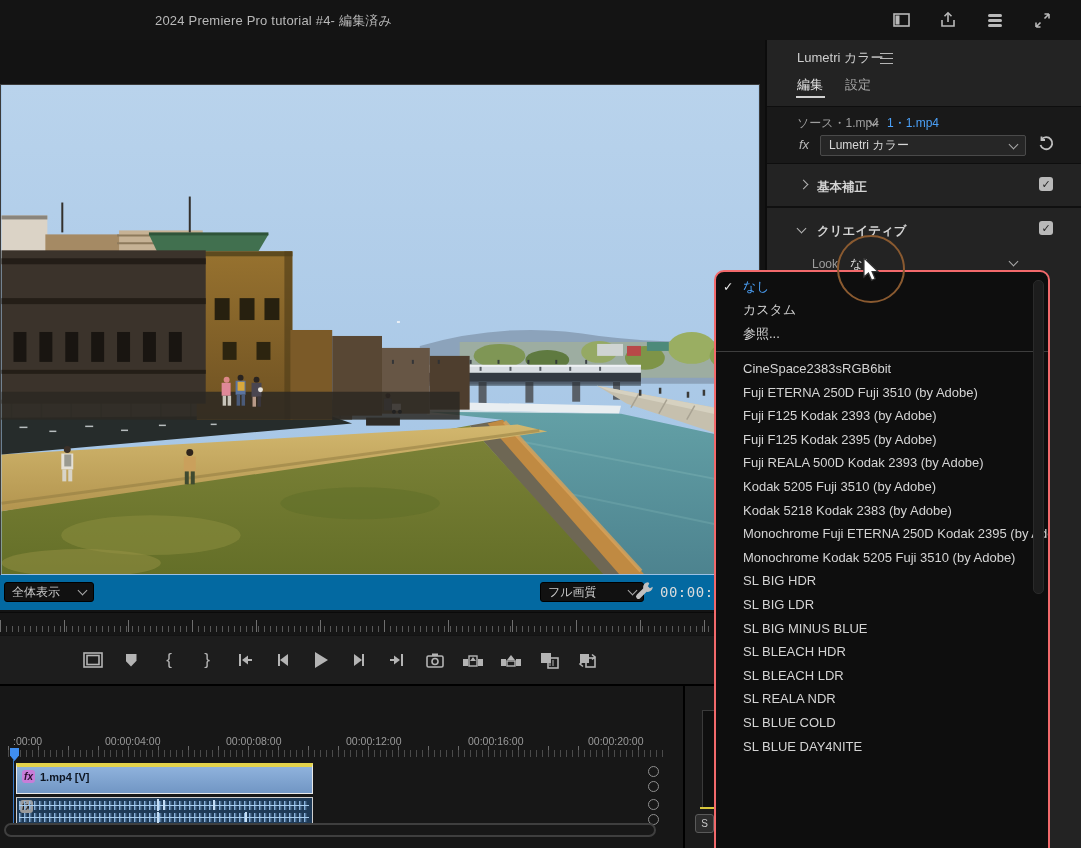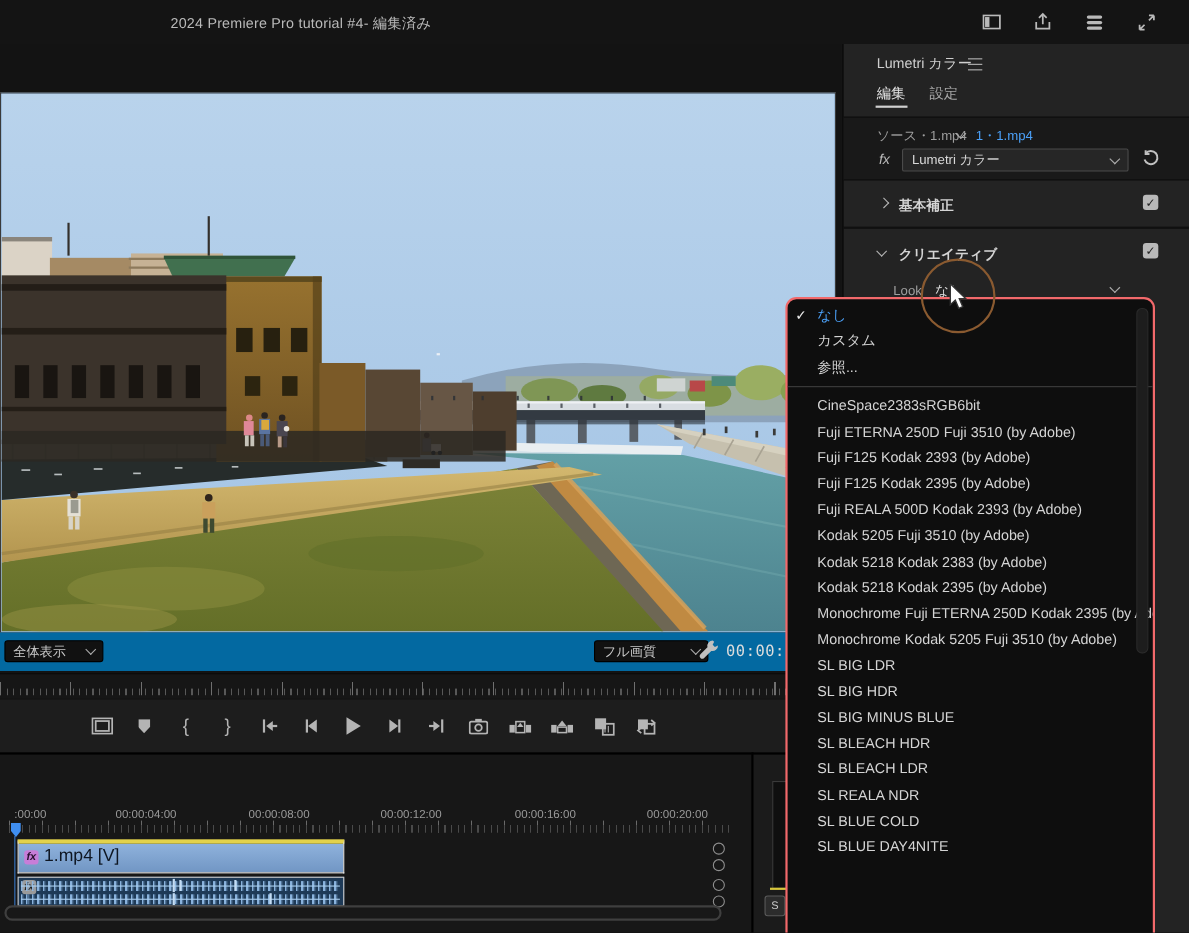--- a/index.html
+++ b/index.html
@@ -30,21 +30,21 @@
   .timeline{left:0;top:684px;width:683px;height:164px;background:#171717;border-top:2px solid #000;box-sizing:border-box;}
   .tl-label{position:absolute;top:49px;font-size:10.5px;color:#9a9a9a;}
   .tl-ticks-minor{position:absolute;left:8px;top:64px;width:660px;height:7px;background:repeating-linear-gradient(90deg,#4a4a4a 0 1px,transparent 1px 6px);}
   .tl-ticks-major{position:absolute;left:8px;top:60px;width:660px;height:11px;background:repeating-linear-gradient(90deg,#6a6a6a 0 1px,transparent 1px 30px);}
   .playhead{position:absolute;left:10px;top:62px;width:9px;height:13px;background:#3f8ef0;clip-path:polygon(0 0,100% 0,100% 58%,50% 100%,0 58%);}
   .ph-line{position:absolute;left:13px;top:74px;width:1px;height:64px;background:rgba(63,142,240,.8);}
   .vclip{position:absolute;left:16px;top:77px;width:297px;height:31px;background:linear-gradient(#8fb2dc,#7196c4);border:1px solid #e8e8e8;border-top:4px solid #e3d24b;box-sizing:border-box;}
   .clip-label{display:flex;align-items:center;gap:5px;padding:3px 0 0 5px;}
   .fxbadge{width:13px;height:13px;border-radius:3px;background:#c77dd8;color:#2a1030;font-size:10px;font-style:italic;font-weight:bold;display:flex;align-items:center;justify-content:center;}
   .fxbadge.gray{background:#9a9a9a;color:#222;}
-  .vclip .name{font-size:16px;font-weight:normal;color:#0e1622;}
+  .vclip .name{font-size:11px;font-weight:bold;color:#0e1622;}
   .aclip{position:absolute;left:16px;top:111px;width:297px;height:27px;background:#1e3a57;border:1px solid #cfcfcf;box-sizing:border-box;}
   .wave{position:absolute;left:2px;width:290px;height:9px;background:repeating-linear-gradient(90deg,rgba(143,185,228,.95) 0 1px,rgba(143,185,228,.45) 1px 2px,rgba(143,185,228,.18) 2px 3px,transparent 3px 5px);}
   .wave::after{content:"";position:absolute;left:0;top:4px;width:100%;height:1px;background:#a8cdee;}
   .spike{position:absolute;width:2px;background:#c4ddf4;}
   .ring{position:absolute;left:648px;width:9px;height:9px;border:1.5px solid #8f8f8f;border-radius:50%;}
   .hscroll{position:absolute;left:4px;top:137px;width:648px;height:10px;border:2px solid #3f3f3f;border-radius:7px;background:#181818;}
   
   .meterpanel{left:683px;top:684px;width:82px;height:164px;background:#1b1b1b;border-top:2px solid #000;border-left:2px solid #000;box-sizing:border-box;}
   .meterbox{position:absolute;left:17px;top:24px;width:46px;height:96px;background:#0f0f0f;border:1px solid #3a3a3a;}
   .meter-yellow{position:absolute;left:15px;top:121px;width:50px;height:2px;background:#d8c73c;}
@@ -558,37 +558,33 @@
       <div class="menu-item">
         <span class="mi-check">✓</span>
         <span class="mi-label">Kodak 5205 Fuji 3510 (by Adobe)</span>
       </div>
       <div class="menu-item">
         <span class="mi-check">✓</span>
         <span class="mi-label">Kodak 5218 Kodak 2383 (by Adobe)</span>
       </div>
       <div class="menu-item">
         <span class="mi-check">✓</span>
-        <span class="mi-label">Kodak 5218 Kodak 2395 (by Adobe)</span>
-      </div>
-      <div class="menu-item">
-        <span class="mi-check">✓</span>
         <span class="mi-label">Monochrome Fuji ETERNA 250D Kodak 2395 (by Adobe)</span>
       </div>
       <div class="menu-item">
         <span class="mi-check">✓</span>
         <span class="mi-label">Monochrome Kodak 5205 Fuji 3510 (by Adobe)</span>
       </div>
       <div class="menu-item">
         <span class="mi-check">✓</span>
+        <span class="mi-label">SL BIG HDR</span>
+      </div>
+      <div class="menu-item">
+        <span class="mi-check">✓</span>
         <span class="mi-label">SL BIG LDR</span>
-      </div>
-      <div class="menu-item">
-        <span class="mi-check">✓</span>
-        <span class="mi-label">SL BIG HDR</span>
       </div>
       <div class="menu-item">
         <span class="mi-check">✓</span>
         <span class="mi-label">SL BIG MINUS BLUE</span>
       </div>
       <div class="menu-item">
         <span class="mi-check">✓</span>
         <span class="mi-label">SL BLEACH HDR</span>
       </div>
       <div class="menu-item">

